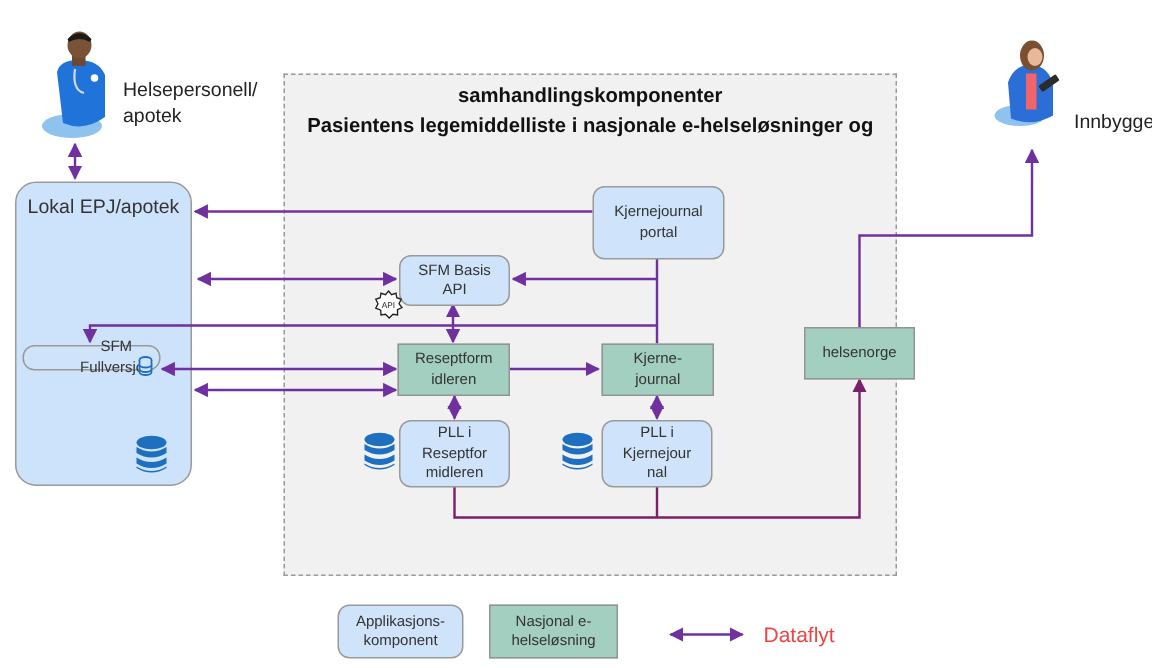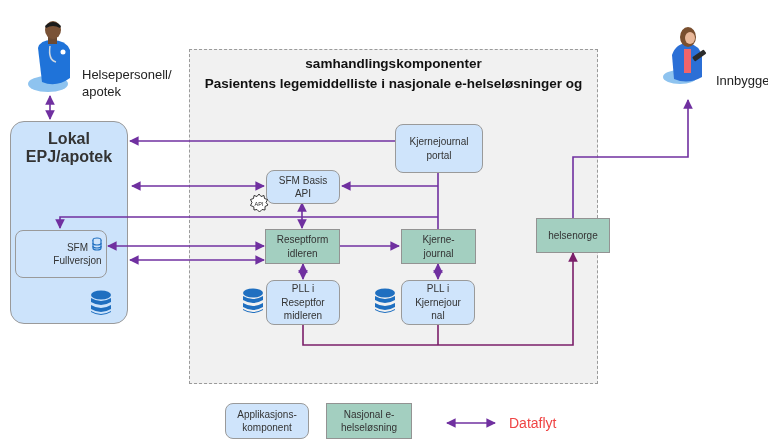--- a/index.html
+++ b/index.html
@@ -3,21 +3,21 @@
 <meta charset="utf-8">
 <style>
   html, body { margin:0; padding:0; }
   body { width:768px; height:445px; position:relative; background:#ffffff; font-family:"Liberation Sans", sans-serif; overflow:hidden; }
   .abs { position:absolute; }
   .box-app { position:absolute; background:#cfe4fb; border:1.5px solid #9a9a9a; border-radius:8px; box-sizing:border-box; display:flex; align-items:center; justify-content:center; text-align:center; font-size:10px; color:#333; line-height:1.35; }
   .box-nat { position:absolute; background:#a3cfc0; border:1.5px solid #939393; box-sizing:border-box; display:flex; align-items:center; justify-content:center; text-align:center; font-size:10px; color:#333; line-height:1.35; }
   .region { position:absolute; left:189px; top:49px; width:409px; height:335px; background:#f1f1f1; border:1.5px dashed #9a9a9a; box-sizing:border-box; }
   .title { position:absolute; left:190px; top:54px; width:407px; text-align:center; font-weight:bold; font-size:13.5px; color:#111; line-height:1.45; }
   .epj { position:absolute; left:10px; top:121px; width:118px; height:203px; background:#cce3fb; border:1.5px solid #9a9a9a; border-radius:14px; box-sizing:border-box; }
-  .epj-label { position:absolute; left:10px; top:130px; width:118px; text-align:center; font-size:16px; color:#333;font-weight:bold; }
+  .epj-label { position:absolute; left:10px; top:130px; width:118px; text-align:center; font-size:13px; color:#333; }
   .person-label { position:absolute; font-size:13px; color:#222; line-height:1.3; }
   svg.wires { position:absolute; left:0; top:0; width:768px; height:445px; pointer-events:none; }
   .legend-text { position:absolute; font-size:14px; color:#ef4444; }
 </style>
 </head>
 <body>
 
 <div class="region"></div>
 <div class="title">
   <div>samhandlingskomponenter</div>
@@ -75,36 +75,36 @@
 
 <svg class="abs" style="left:26px;top:18px;width:52px;height:75px;" viewBox="0 0 52 75">
   <ellipse cx="22" cy="66" rx="20" ry="8" fill="#8ec3ef"></ellipse>
   <path d="M12 30 Q14 22 26 22 Q40 22 44 32 L44 60 Q30 70 16 64 Z" fill="#1f73d9"></path>
   <rect x="22" y="14" width="9" height="12" fill="#6b4a33"></rect>
   <ellipse cx="27" cy="12" rx="8" ry="9" fill="#7a5236"></ellipse>
   <path d="M19 8 Q27 0 35 8 L34 10 Q27 6 20 10 Z" fill="#1b1b1b"></path>
   <path d="M24 28 Q22 42 30 44" stroke="#cfd8e0" stroke-width="1.5" fill="none"></path>
   <circle cx="37" cy="34" r="2.5" fill="#ffffff"></circle>
 </svg>
-<div class="person-label" style="left:82px;top:67px;">
+<div class="person-label" style="left:82px;top:52px;">
   <div>Helsepersonell/</div>
   <div>apotek</div>
 </div>
 
 <svg class="abs" style="left:662px;top:25px;width:52px;height:62px;" viewBox="0 0 52 62">
   <ellipse cx="18" cy="52" rx="17" ry="7" fill="#8ec3ef"></ellipse>
   <path d="M10 30 Q14 18 26 18 Q38 20 40 32 L40 52 Q26 60 12 54 Z" fill="#2b6fd6"></path>
   <rect x="22" y="24" width="7" height="24" fill="#f0646a"></rect>
   <ellipse cx="26" cy="12" rx="8" ry="10" fill="#7a4f2f"></ellipse>
   <ellipse cx="28" cy="13" rx="5" ry="6" fill="#e9b89a"></ellipse>
   <rect x="30" y="28" width="14" height="5" rx="1" fill="#2b2b2b" transform="rotate(-35 37 30)"></rect>
 </svg>
 <div class="person-label" style="left:716px;top:73px;">Innbygger</div>
 
-<div class="box-app" style="left:15px;top:230px;width:92px;height:48px;padding-left:33px;">
+<div class="box-app" style="left:15px;top:230px;width:92px;height:17px;padding-left:33px;">
   <div>
     <div>SFM</div>
     <div>Fullversjon</div>
   </div>
 </div>
 <svg class="abs" style="left:92px;top:237px;width:10px;height:14px;" viewBox="0 0 10 14">
   <g fill="#cfe4fb" stroke="#1f6fc0" stroke-width="1.2">
     <ellipse cx="5" cy="3" rx="4" ry="2"></ellipse>
     <path d="M1 3 V11 A4 2 0 0 0 9 11 V3"></path>
     <path d="M1 6 A4 2 0 0 0 9 6 M1 9 A4 2 0 0 0 9 9"></path>

